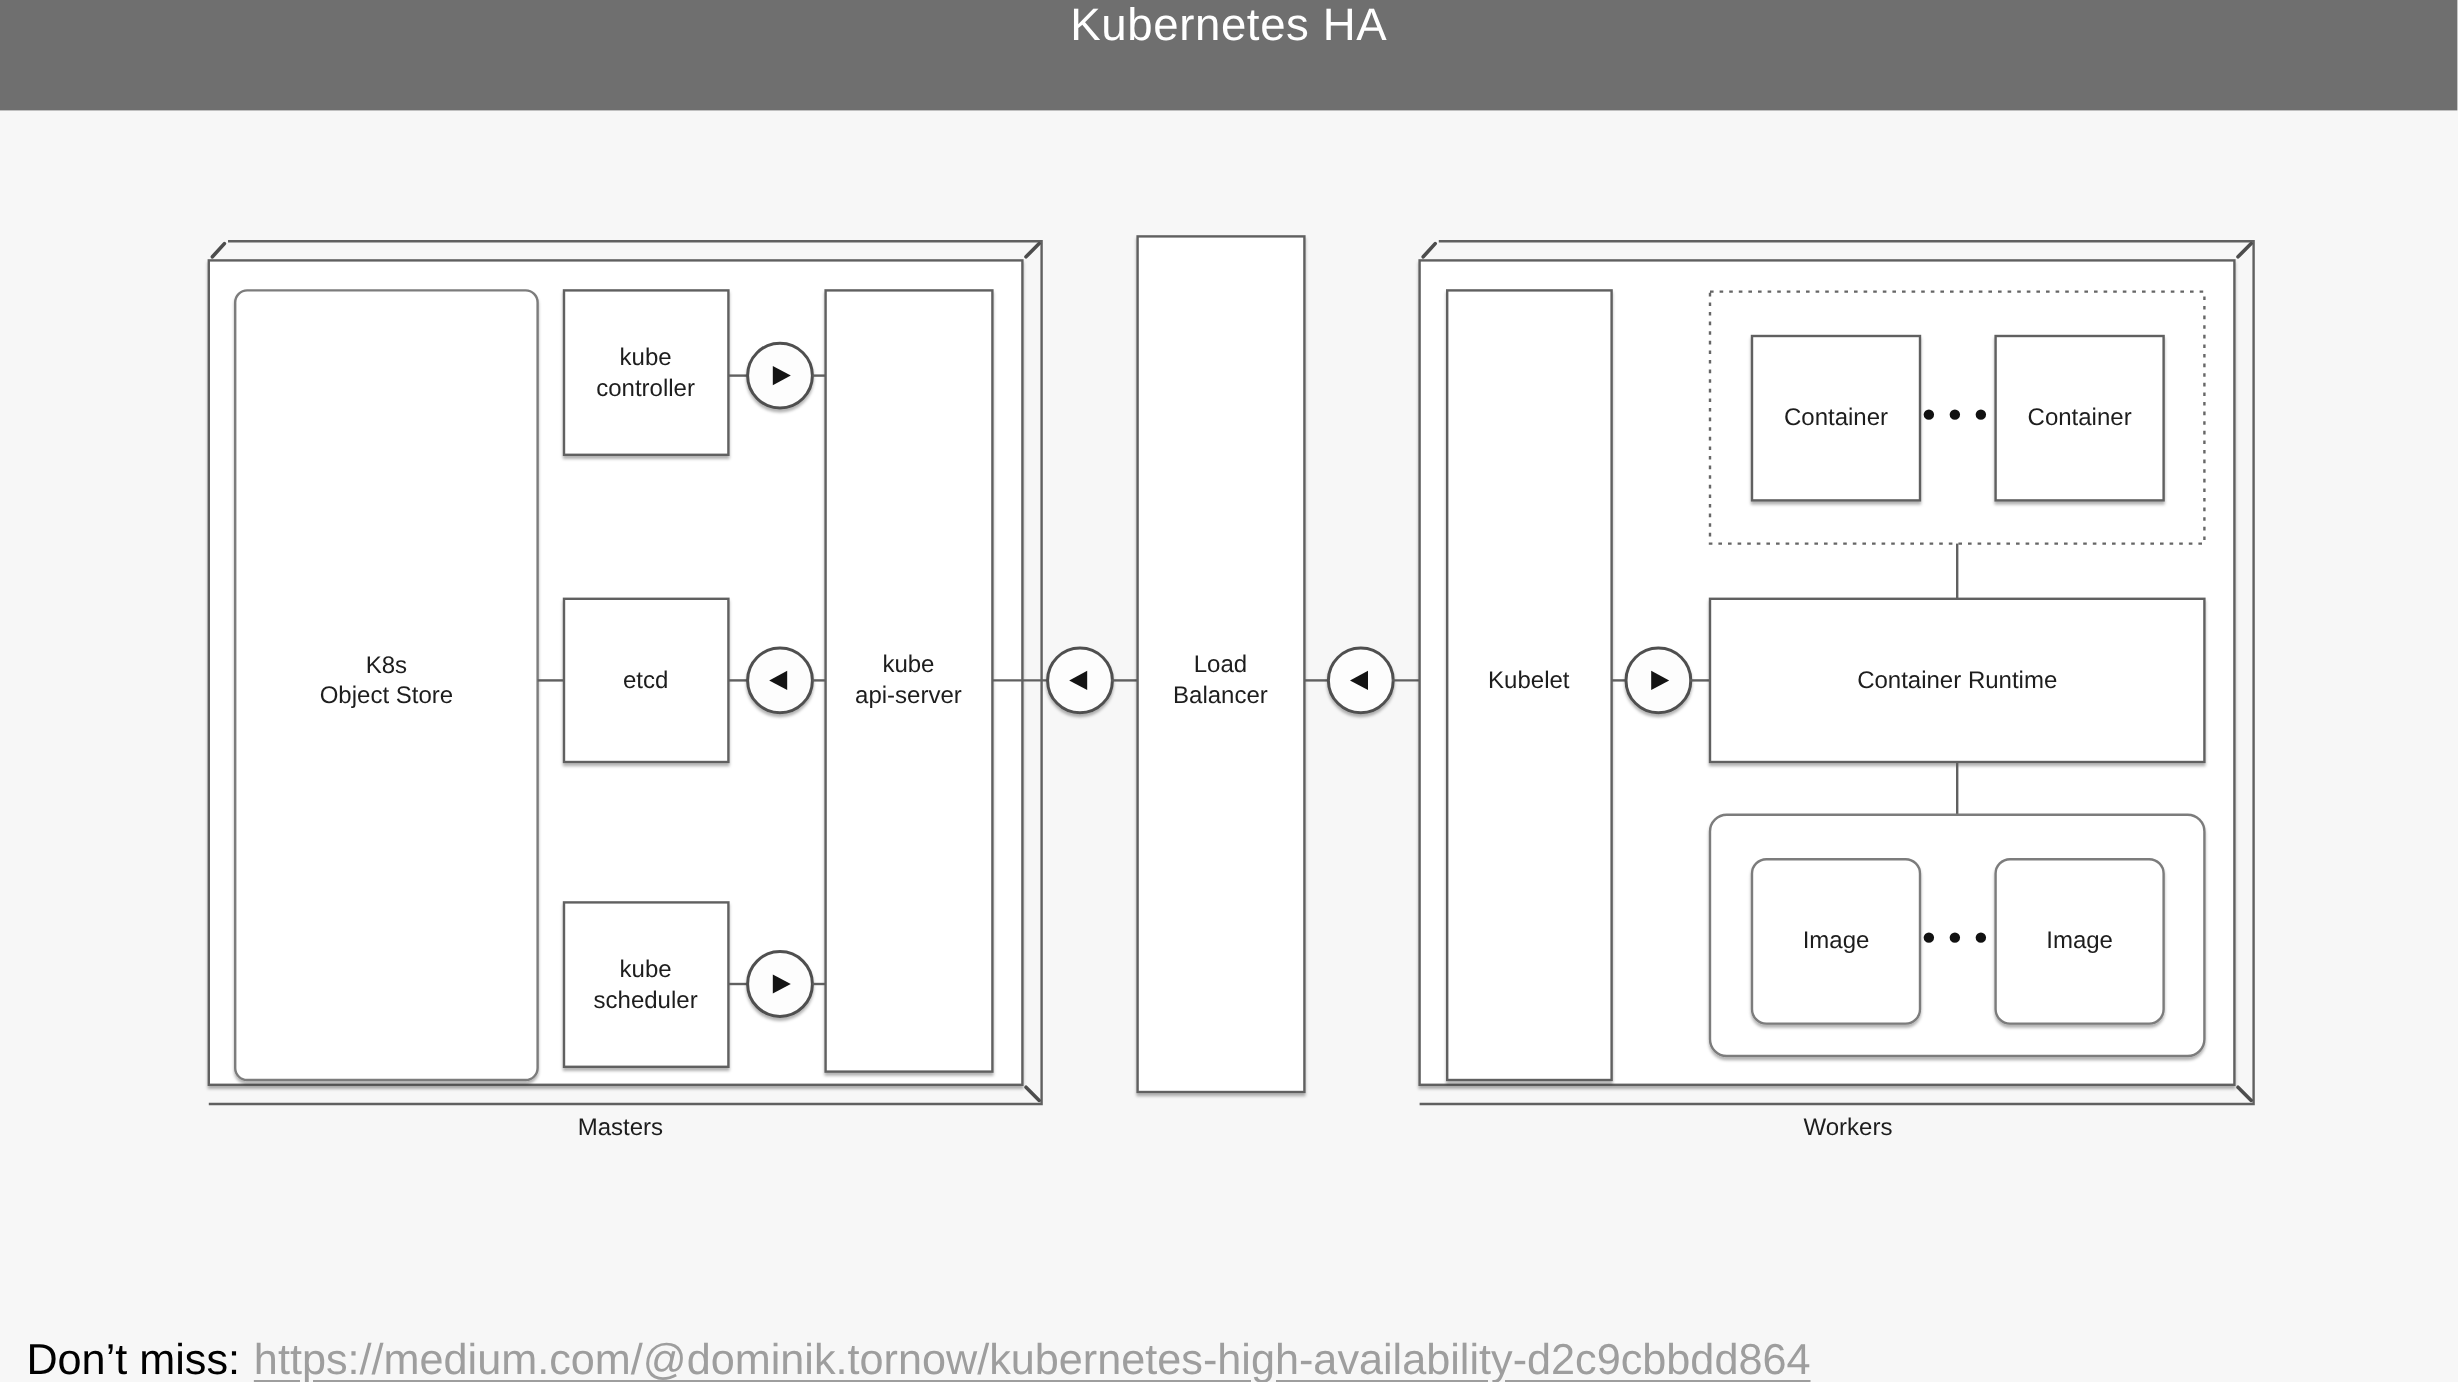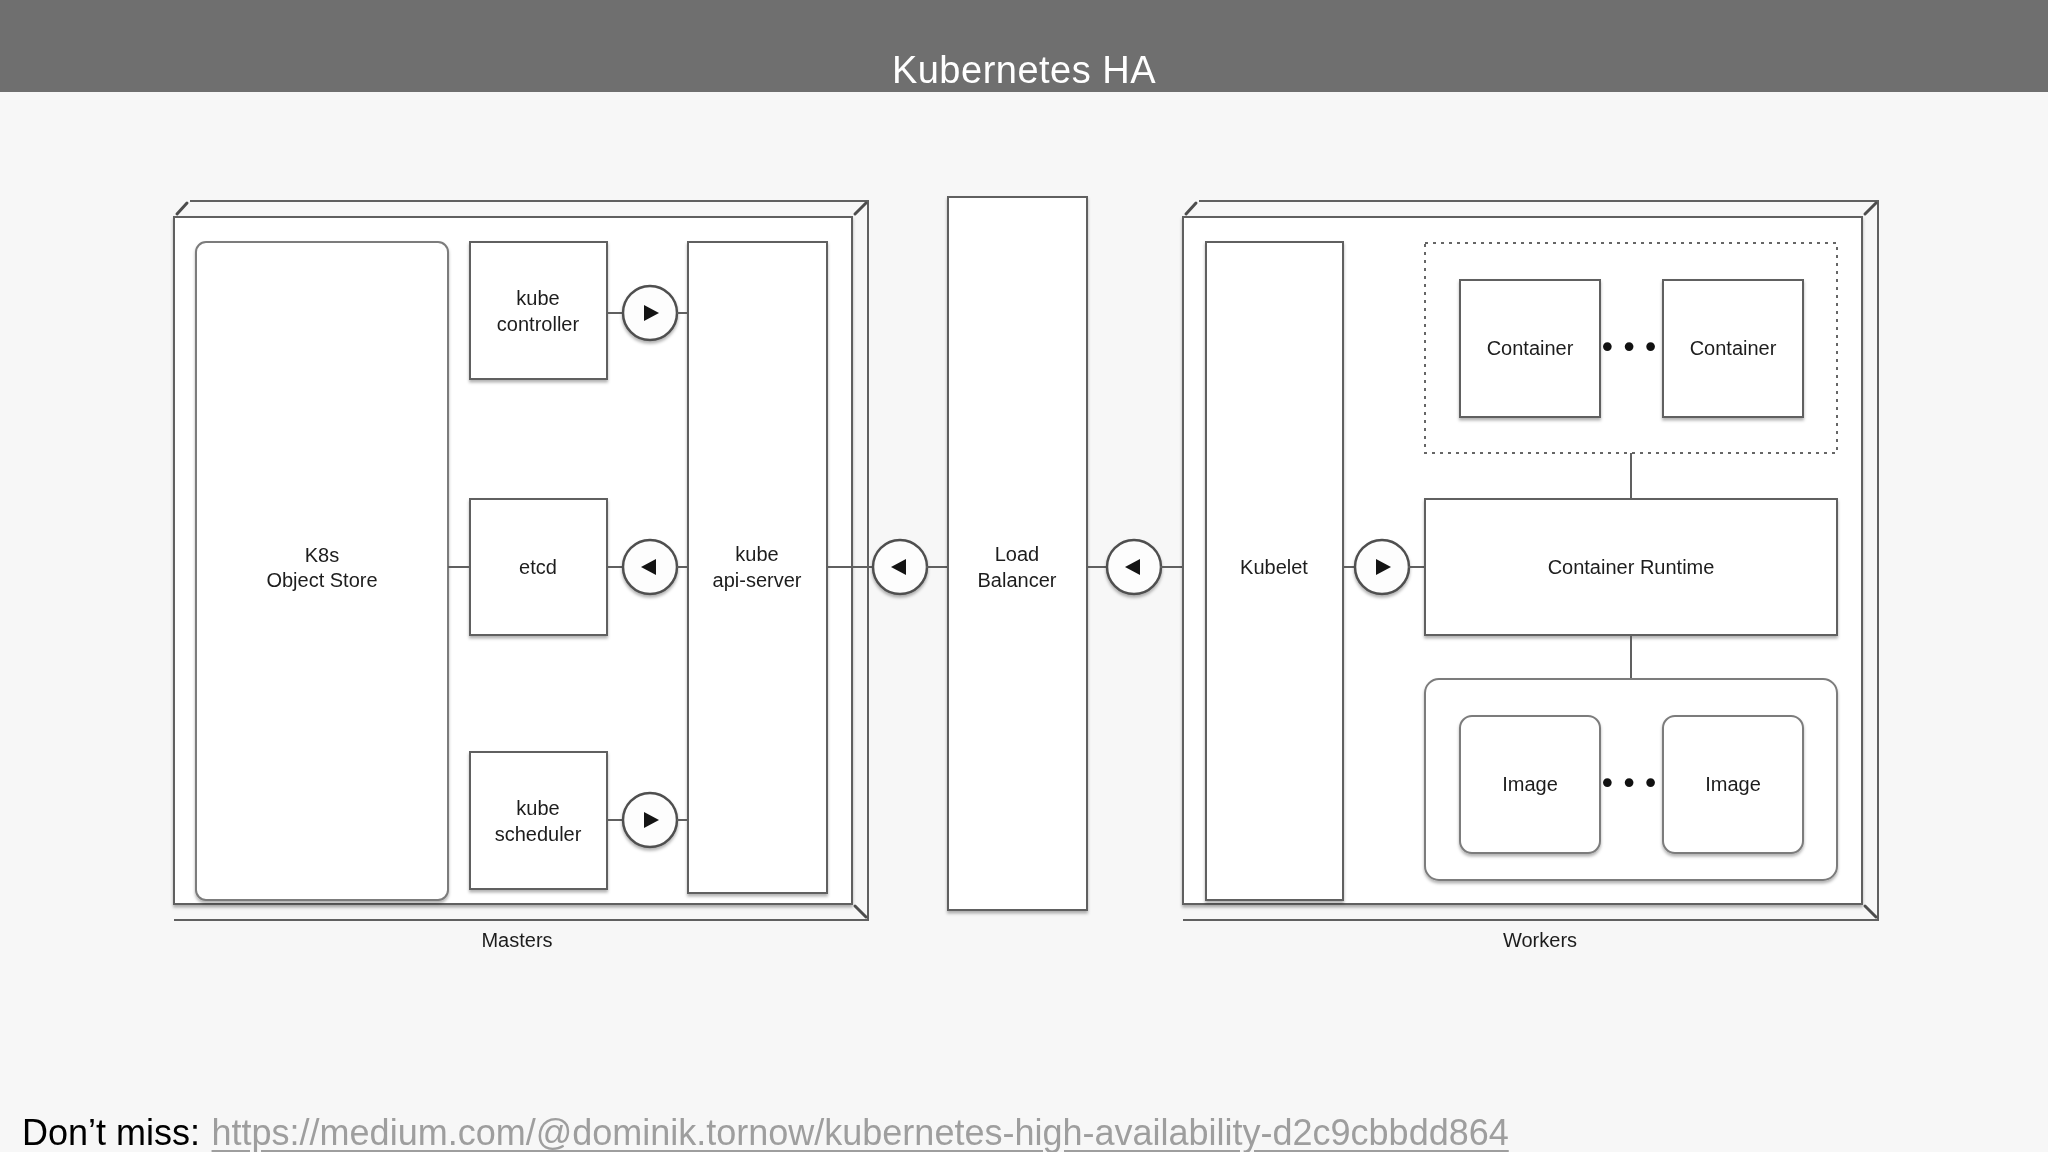--- a/index.html
+++ b/index.html
@@ -5,21 +5,21 @@
   html,body{margin:0;padding:0;}
   body{
     width:2048px;height:1152px;overflow:hidden;
     background:#f7f7f7;
     font-family:"Liberation Sans",sans-serif;
     position:relative;
   }
   .titlebar{
     position:absolute;left:0;top:0;width:2048px;height:92px;
     background:#6f6f6f;
-    display:flex;align-items:flex-end;justify-content:center;
+    display:flex;align-items:flex-start;justify-content:center;
   }
   .titlebar .title{
     color:#ffffff;font-size:38px;letter-spacing:.5px;
   }
   svg.diagram{position:absolute;left:0;top:0;}
 
   .box{fill:#ffffff;stroke:#606060;stroke-width:2;}
   .rbox{fill:#ffffff;stroke:#7c7c7c;stroke-width:2;}
   .dashedbox{fill:#ffffff;stroke:#666666;stroke-width:2;stroke-dasharray:3 5;}
   .backline{fill:none;stroke:#606060;stroke-width:2;}

